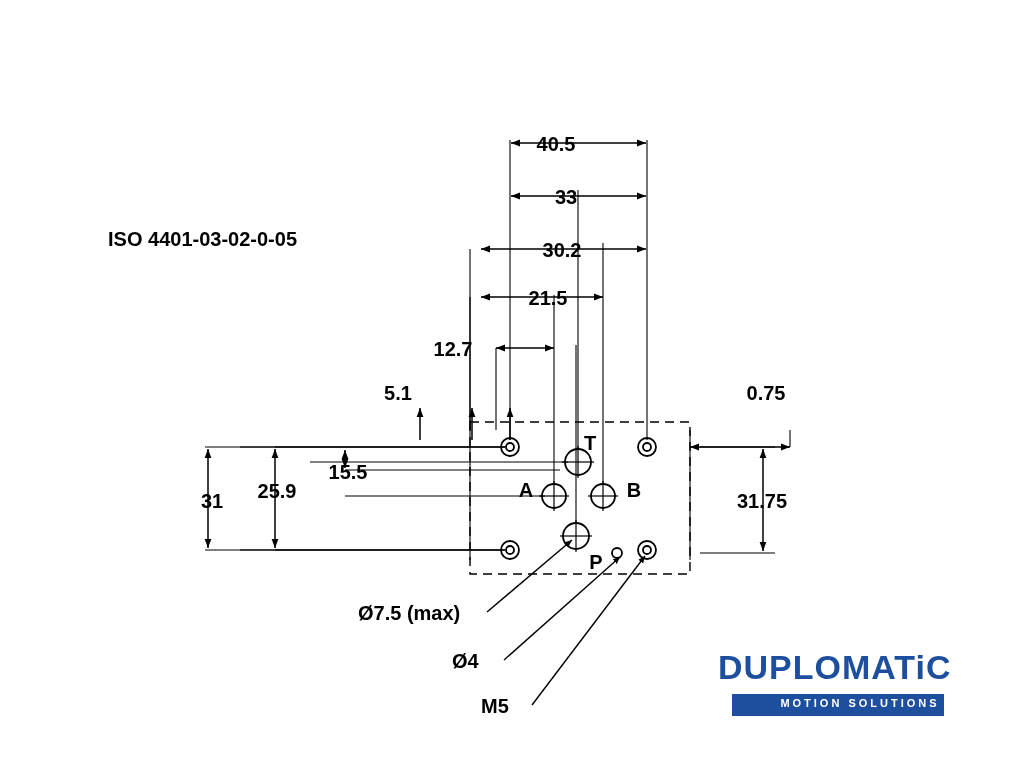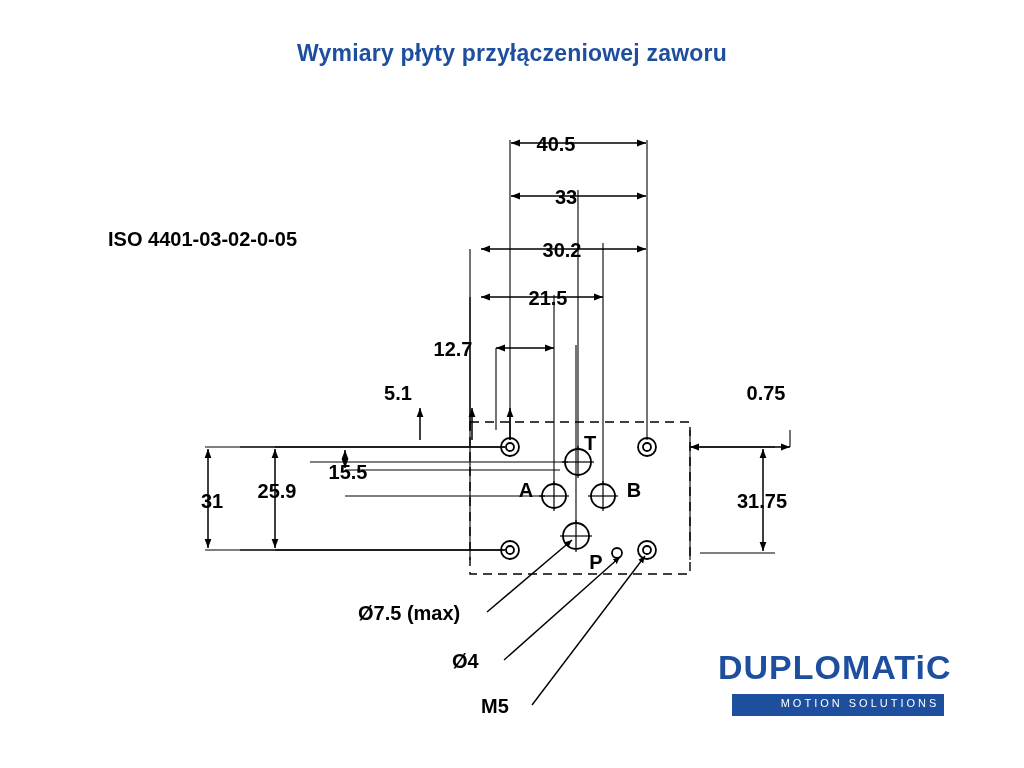--- a/index.html
+++ b/index.html
@@ -67,30 +67,29 @@
     background: #1d4f9e;
   }
   .logo-sub {
     position: absolute;
     left: 56px;
     top: 49px;
     width: 256px;
     text-align: center;
     color: #ffffff;
     font-size: 11px;
-    font-weight: normal;
+    font-weight: bold;
     letter-spacing: 3px;
   }
 </style>
 </head>
 <body>
 
 <div id="slide">
 
-  <div id="title">Wymiary płyty przyłączeniowej zaworu</div>
 
   <svg id="drawing" viewBox="0 0 1024 768" xmlns="http://www.w3.org/2000/svg">
     <defs>
       <marker id="arrL" markerWidth="10" markerHeight="8" refX="9" refY="4" orient="auto" markerUnits="userSpaceOnUse">
         <path d="M9,4 L0,0.6 L0,7.4 Z" fill="#000"></path>
       </marker>
       <marker id="arrR" markerWidth="10" markerHeight="8" refX="1" refY="4" orient="auto" markerUnits="userSpaceOnUse">
         <path d="M1,4 L10,0.6 L10,7.4 Z" fill="#000"></path>
       </marker>
       <marker id="arrDot" markerWidth="8" markerHeight="8" refX="7" refY="4" orient="auto" markerUnits="userSpaceOnUse">

